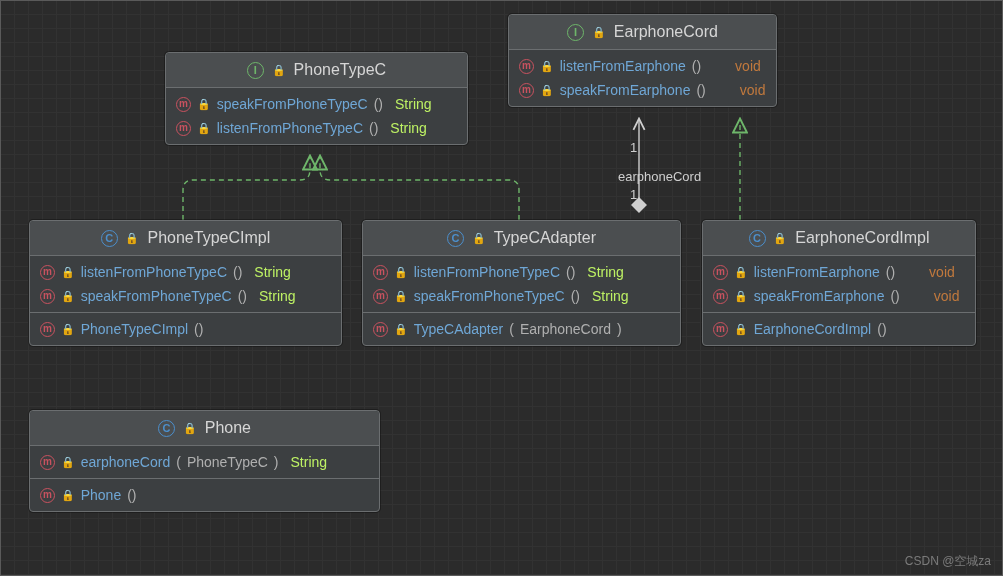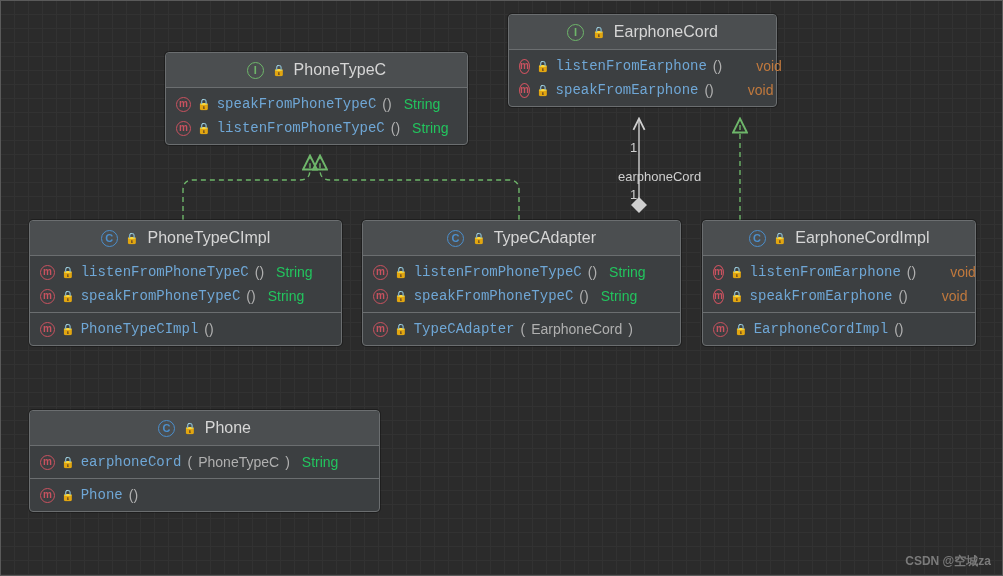--- a/index.html
+++ b/index.html
@@ -57,24 +57,24 @@
     flex-direction: column;
     padding: 4px 0;
   }
   .section + .section { border-top: 1px solid #6b6e70; }
   .row {
     display: flex;
     align-items: center;
     gap: 6px;
     padding: 4px 10px;
   }
-  .mname { color: #6fa7d6; font-family: Liberation Mono, monospace; }
+  .mname { color: #6fa7d6; }
   .params { color: #b0b0b0; }
   .ptype { color: #b0b0b0; }
-  .ret { color: #22c55e; margin-left: 6px; }
+  .ret { color: #bef264; margin-left: 6px; }
   .ret.void { color: #c1793d; margin-left: 28px; }
   .lockicon { color: #8a8d8f; font-size: 11px; }
   .badge {
     width: 17px; height: 17px;
     border-radius: 50%;
     border: 1.5px solid;
     display: inline-flex;
     align-items: center;
     justify-content: center;
     font-size: 11px;
@@ -88,21 +88,20 @@
     width: 15px; height: 15px; font-size: 10px;
   }
   .watermark {
     position: absolute;
     right: 12px;
     bottom: 6px;
     color: #8e8e8e;
     font-size: 12px;
     z-index: 3;
     opacity: .8;
-    font-weight: bold;
   }
   svg.lines { position: absolute; inset: 0; z-index: 0; overflow: visible; }
   .rel-label { position: absolute; color: #cfcfcf; font-size: 13px; z-index: 2; }
 </style>
 </head>
 <body>
 
 <div class="canvas">
 
 <svg class="lines" width="1003" height="576">

